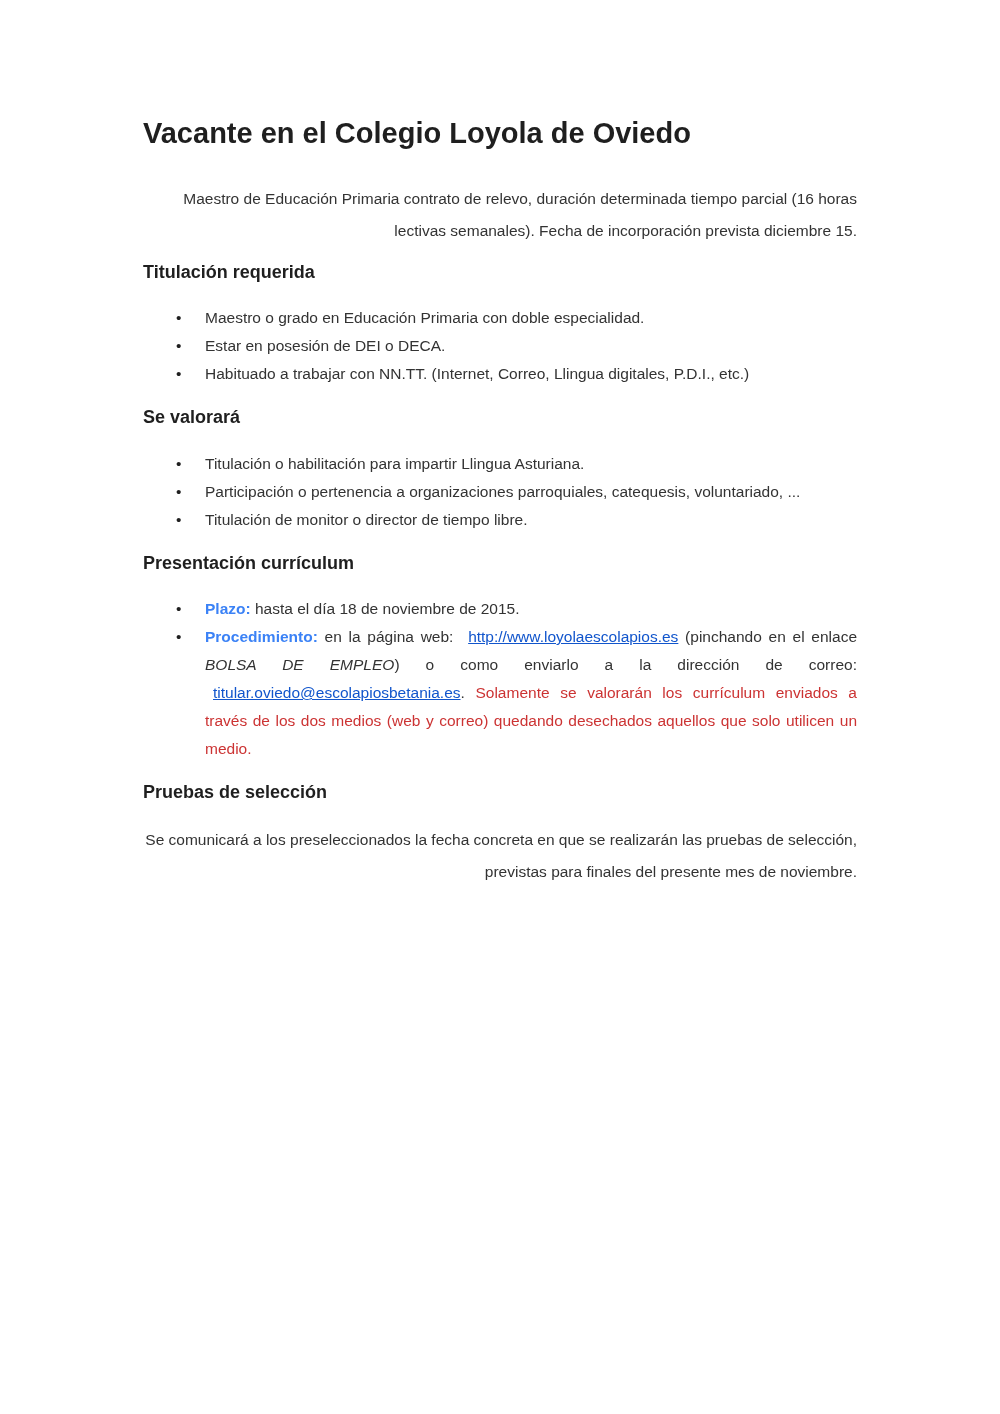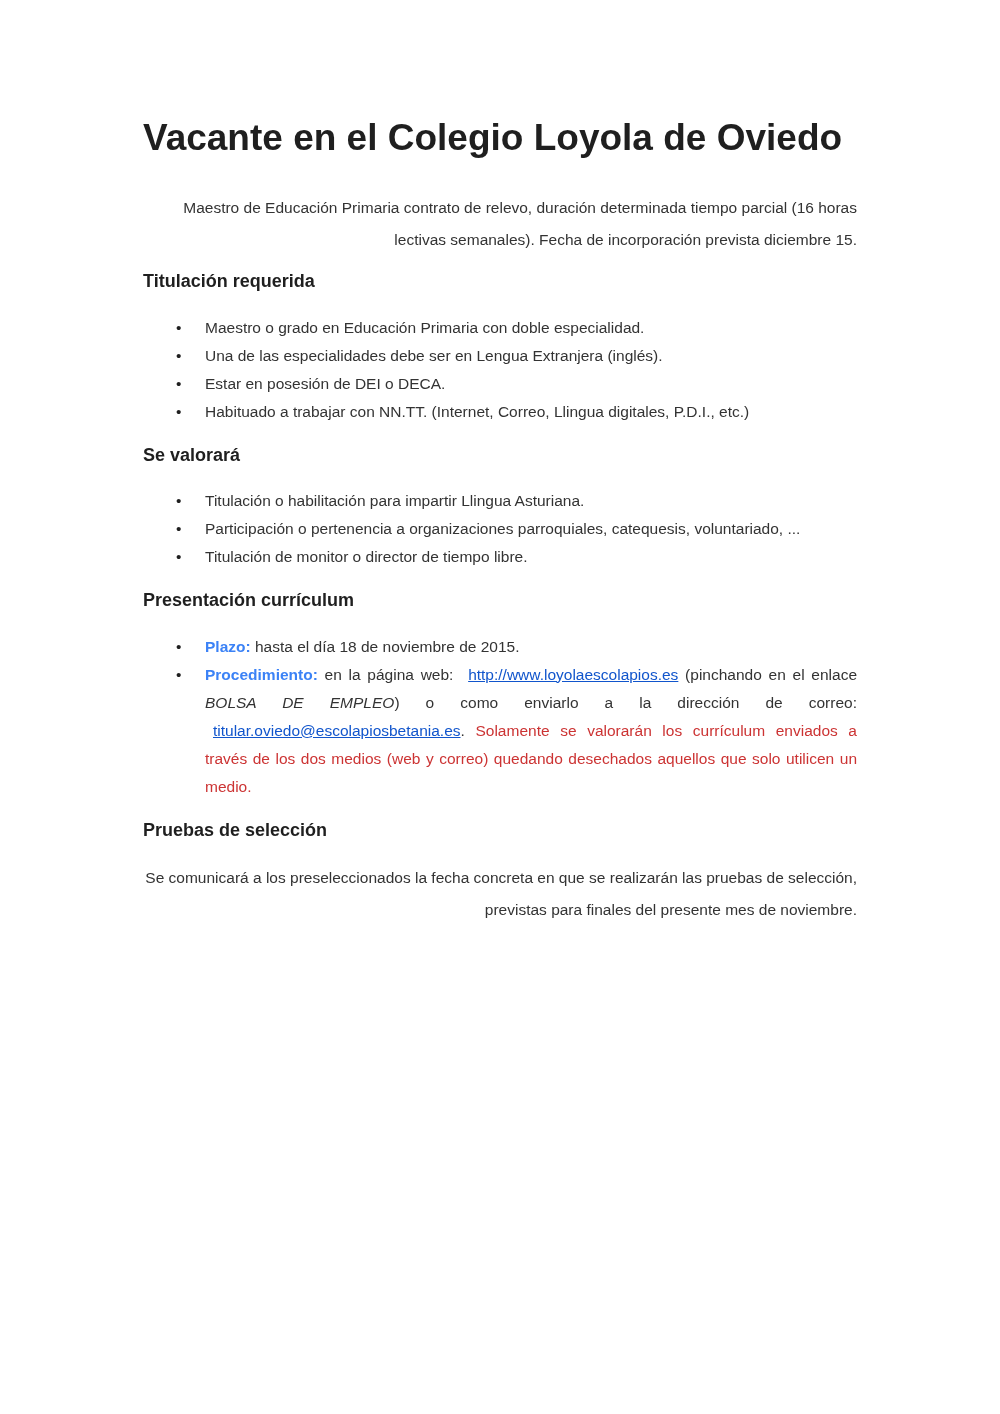--- a/index.html
+++ b/index.html
@@ -16,21 +16,21 @@
   }
   .page {
     box-sizing: border-box;
     width: 1000px;
     height: 1414px;
     padding: 116px 143px 40px 143px;
     background: #ffffff;
     overflow: hidden;
   }
   h1 {
-    font-size: 37px;
+    font-size: 29px;
     line-height: 1.2;
     font-weight: 700;
     color: #1f1f1f;
     margin: 0 0 32px 0;
     letter-spacing: 0;
   }
   h2 {
     font-size: 18px;
     line-height: 1.3;
     font-weight: 700;
@@ -79,21 +79,20 @@
 
 <div class="page">
 
   <h1>Vacante en el Colegio Loyola de Oviedo</h1>
 
   <p style="margin-bottom:14px;">Maestro de Educación Primaria contrato de relevo, duración determinada tiempo parcial (16 horas lectivas semanales). Fecha de incorporación prevista diciembre 15.</p>
 
   <h2>Titulación requerida</h2>
   <ul>
     <li>Maestro o grado en Educación Primaria con doble especialidad.</li>
-    <li>Una de las especialidades debe ser en Lengua Extranjera (inglés).</li>
     <li>Estar en posesión de DEI o DECA.</li>
     <li>Habituado a trabajar con NN.TT. (Internet, Correo, Llingua digitales, P.D.I., etc.)</li>
   </ul>
 
   <h2>Se valorará</h2>
   <ul>
     <li>Titulación o habilitación para impartir Llingua Asturiana.</li>
     <li>Participación o pertenencia a organizaciones parroquiales, catequesis, voluntariado, ...</li>
     <li>Titulación de monitor o director de tiempo libre.</li>
   </ul>

